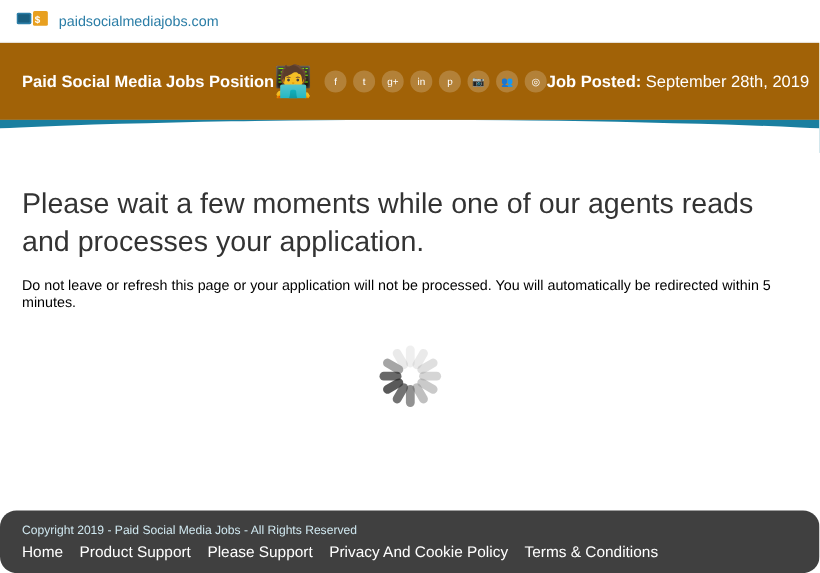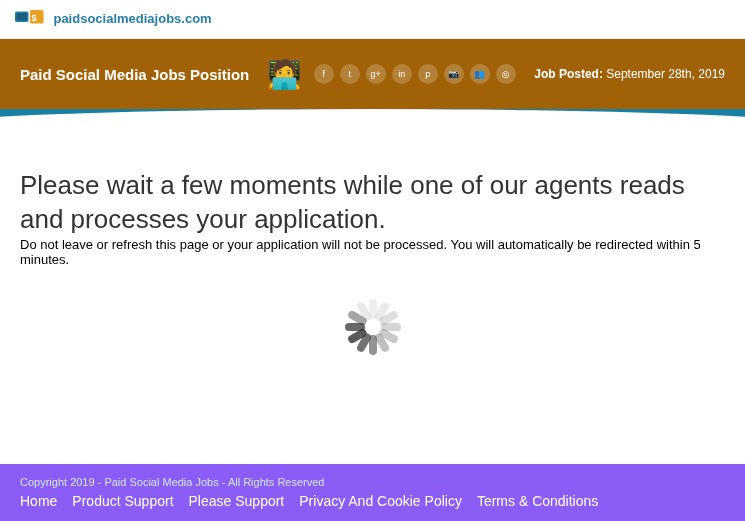--- a/index.html
+++ b/index.html
@@ -40,21 +40,21 @@
       overflow: hidden;
       min-height: 70px;
     }
     .header-title {
       font-size: 15px;
       font-weight: bold;
       color: #fff;
       flex: 0 0 auto;
     }
     .header-date {
-      font-size: 12px;
+      font-size: 15px;
       color: #fff;
       text-align: right;
       flex: 0 0 auto;
     }
     .header-date strong {
       font-weight: bold;
     }
 
     
     .wave-divider {
@@ -77,20 +77,21 @@
 
     
     .main-content {
       flex: 1;
       padding: 30px 20px 20px 20px;
     }
     .main-heading {
       font-size: 26px;
       color: #333;
       font-weight: 300;
+      margin-bottom: 15px;
       line-height: 1.3;
     }
     .main-subtext {
       font-size: 13px;
       color: #000000;
     }
 
     
     .spinner-container {
       display: flex;
@@ -126,29 +127,30 @@
     .spinner-blade:nth-child(6)  { transform: rotate(150deg);  background: rgba(150,150,150,0.6); }
     .spinner-blade:nth-child(7)  { transform: rotate(180deg);  background: rgba(100,100,100,0.7); }
     .spinner-blade:nth-child(8)  { transform: rotate(210deg);  background: rgba(80,80,80,0.8); }
     .spinner-blade:nth-child(9)  { transform: rotate(240deg);  background: rgba(60,60,60,0.85); }
     .spinner-blade:nth-child(10) { transform: rotate(270deg);  background: rgba(40,40,40,0.7); }
     .spinner-blade:nth-child(11) { transform: rotate(300deg);  background: rgba(30,30,30,0.4); }
     .spinner-blade:nth-child(12) { transform: rotate(330deg);  background: rgba(150,150,150,0.2); }
 
     
     .footer {
-      background: #8b5cf6;
+      background: #404040;
       color: #fff;
       padding: 12px 20px;
       display: flex;
       align-items: center;
       justify-content: space-between;
       font-size: 11px;
       flex-wrap: wrap;
       gap: 5px;
+      border-radius: 15px;
     }
     .footer-copyright {
       color: #d0e8f0;
     }
     .footer-links {
       display: flex;
       gap: 15px;
     }
     .footer-link {
       color: #fff;
@@ -186,21 +188,21 @@
 <body>
 
 <div class="logo-bar">
   <span>
     <svg class="logo-icon" viewBox="0 0 40 28" xmlns="http://www.w3.org/2000/svg">
       <rect x="0" y="4" width="18" height="14" rx="2" fill="#2a7da6"></rect>
       <rect x="2" y="6" width="14" height="10" rx="1" fill="#1a5f80"></rect>
       <rect x="20" y="2" width="18" height="18" rx="2" fill="#e8a020"></rect>
       <text x="22" y="16" font-size="12" fill="#fff" font-weight="bold">$</text>
     </svg>
-    <span style="font-size:13px; color:#2a7da6; font-weight:bold;">paidsocialmediajobs.com</span>
+    <span style="font-size:13px; color:#2a7da6; font-weight:normal;">paidsocialmediajobs.com</span>
   </span>
 </div>
 
 <div class="header-banner">
   <div class="header-title">Paid Social Media Jobs Position</div>
 
   <div class="social-icons-container">
 
     <span class="person-icon">🧑‍💻</span>
 

